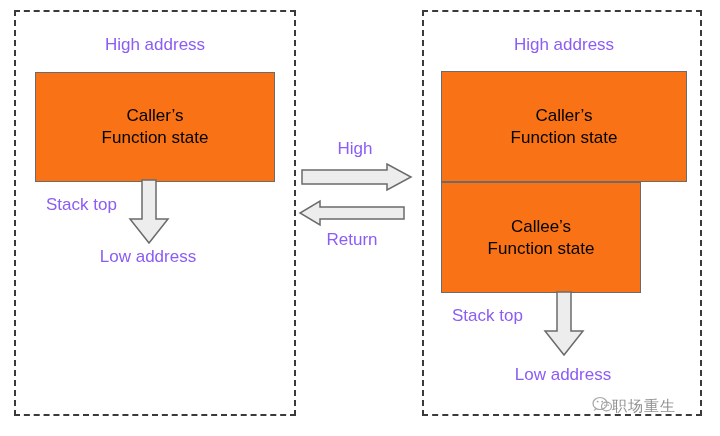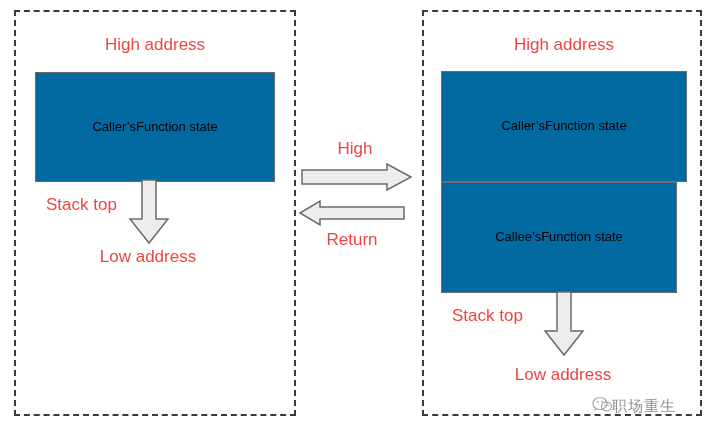--- a/index.html
+++ b/index.html
@@ -30,44 +30,44 @@
     box-sizing: border-box;
     background: transparent;
   }
   #panel-before { left: 14px;  top: 10px; width: 282px; height: 406px; }
   #panel-after  { left: 422px; top: 10px; width: 280px; height: 406px; }
 
   
   .frame-box {
     position: absolute;
     box-sizing: border-box;
-    background: #0369a1;
+    background: #f97316;
     border: 1.5px solid #6b6b6b;
     display: flex;
-    flex-direction: row;
+    flex-direction: column;
     align-items: center;
     justify-content: center;
     line-height: 1.28;
-    font-size: 13px;
+    font-size: 17px;
     text-align: center;
     white-space: nowrap;
   }
   .frame-box .line { display: block; }
 
   #box-caller-left  { left: 35px;  top: 72px;  width: 240px; height: 110px; }
   #box-caller-right { left: 441px; top: 71px;  width: 246px; height: 111px; }
-  #box-callee-right { left: 441px; top: 182px; width: 236px; height: 111px;
+  #box-callee-right { left: 441px; top: 182px; width: 200px; height: 111px;
                       border-top-width: 1.5px; }
 
   
   .label {
     position: absolute;
     font-size: 17px;
     white-space: nowrap;
-    color: #ef4444;
+    color: #8b5cf6;
   }
   .label.center { transform: translateX(-50%); }
 
   #label-high-left   { left: 155px; top: 35px;  }
   #label-stack-left  { left: 46px;  top: 195px; }
   #label-low-left    { left: 148px; top: 247px; }
 
   #label-high-right  { left: 564px; top: 35px;  }
   #label-stack-right { left: 452px; top: 306px; }
   #label-low-right   { left: 563px; top: 365px; }

